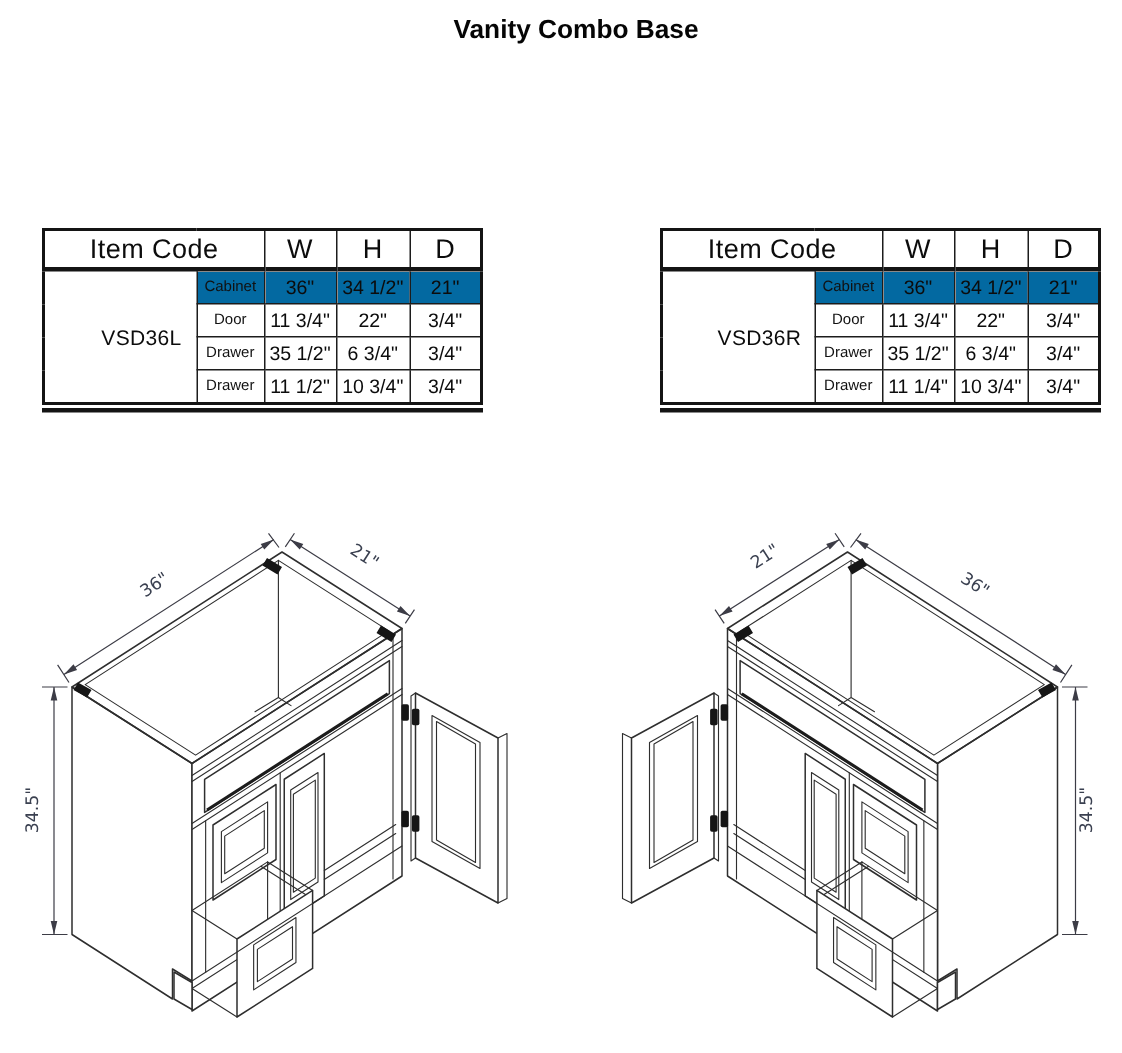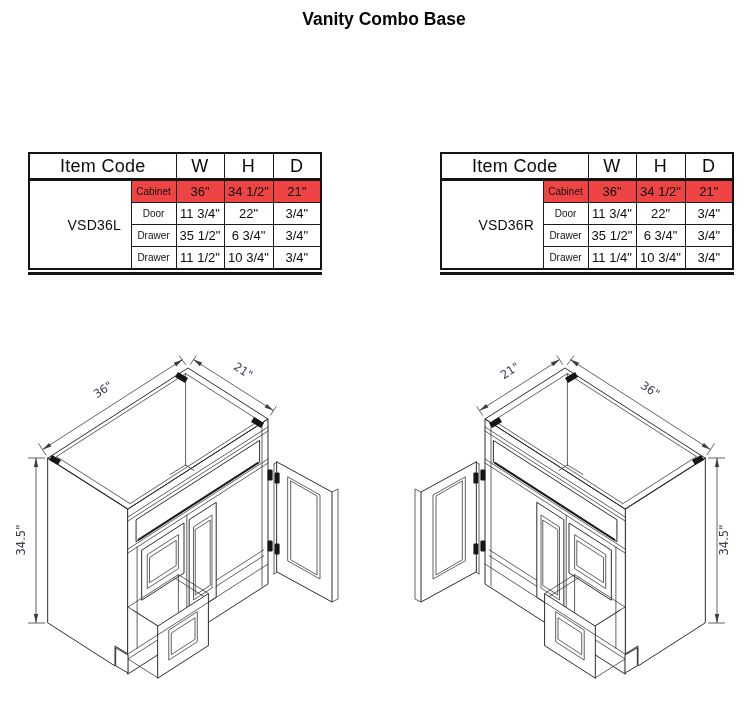--- a/index.html
+++ b/index.html
@@ -14,21 +14,21 @@
   .tblwrap{position:absolute;border-bottom:3px solid #141414;padding-bottom:2px;background:#fff;}
   .tblwrap.left{left:28px;top:152px;}
   .tblwrap.right{left:440px;top:152px;}
   table.spec{border-collapse:collapse;border:2px solid #141414;table-layout:fixed;width:294px;background:#fff;}
   .spec th,.spec td{border:1px solid #1c1c1c;text-align:center;padding:0;overflow:hidden;white-space:nowrap;}
   .spec thead th{border-bottom:3px solid #141414;height:24px;font-size:18px;font-weight:500;letter-spacing:.3px;}
   .spec td{height:21px;}
   .spec .code{font-size:14px;letter-spacing:.2px;padding-left:28px;}
   .spec .part{font-size:10px;color:#111;}
   .spec .val{font-size:13px;}
-  .spec .gray{background:#ef4444;}
+  .spec .gray{background:#0369a1;}
   svg.drawing{position:absolute;overflow:visible;}
   svg.drawing.left{left:12px;top:355px;}
   svg.drawing.right{left:406px;top:355px;}
   .ln{stroke:#2e2e2e;stroke-width:1;fill:none;stroke-linejoin:round;stroke-linecap:round;}
   .w{fill:#ffffff;}
   .t{stroke-width:.75;}
   .slot{stroke:#1c1c1c;stroke-width:2;fill:none;}
   .dark{fill:#161616;stroke:none;}
   .dim{stroke:#3c3c46;stroke-width:.8;fill:none;}
   .dimf{fill:#3c3c46;stroke:none;}

